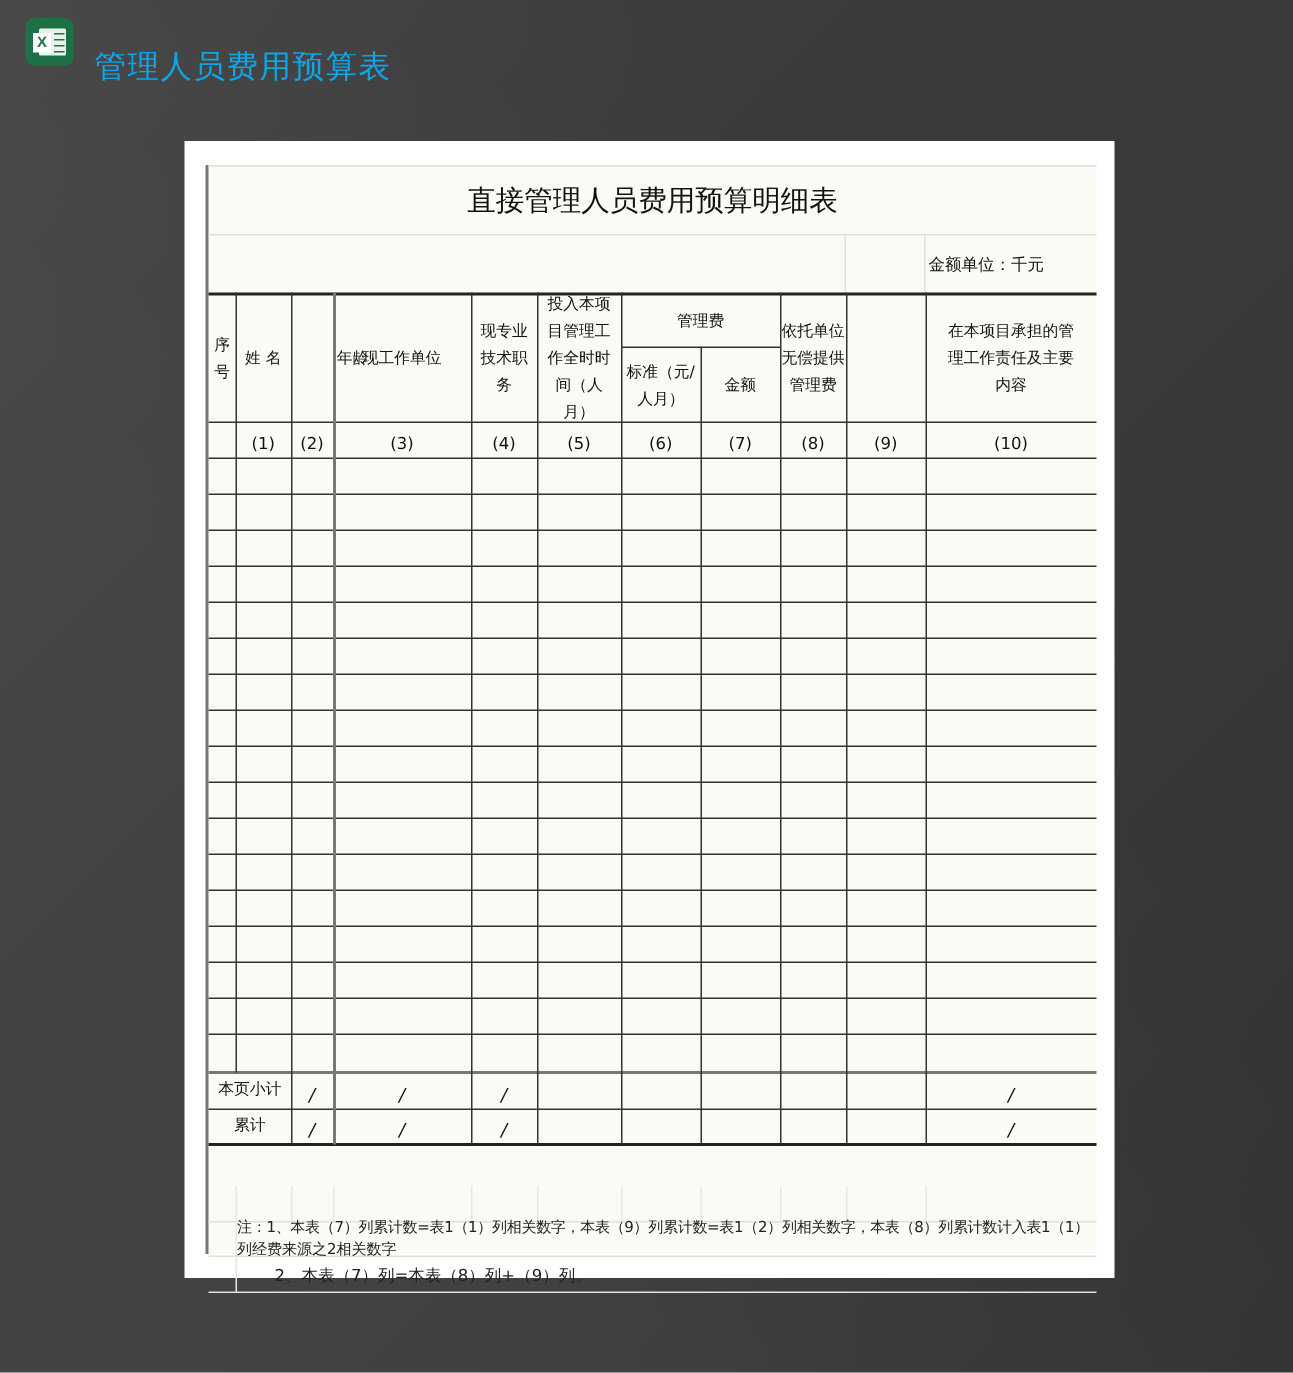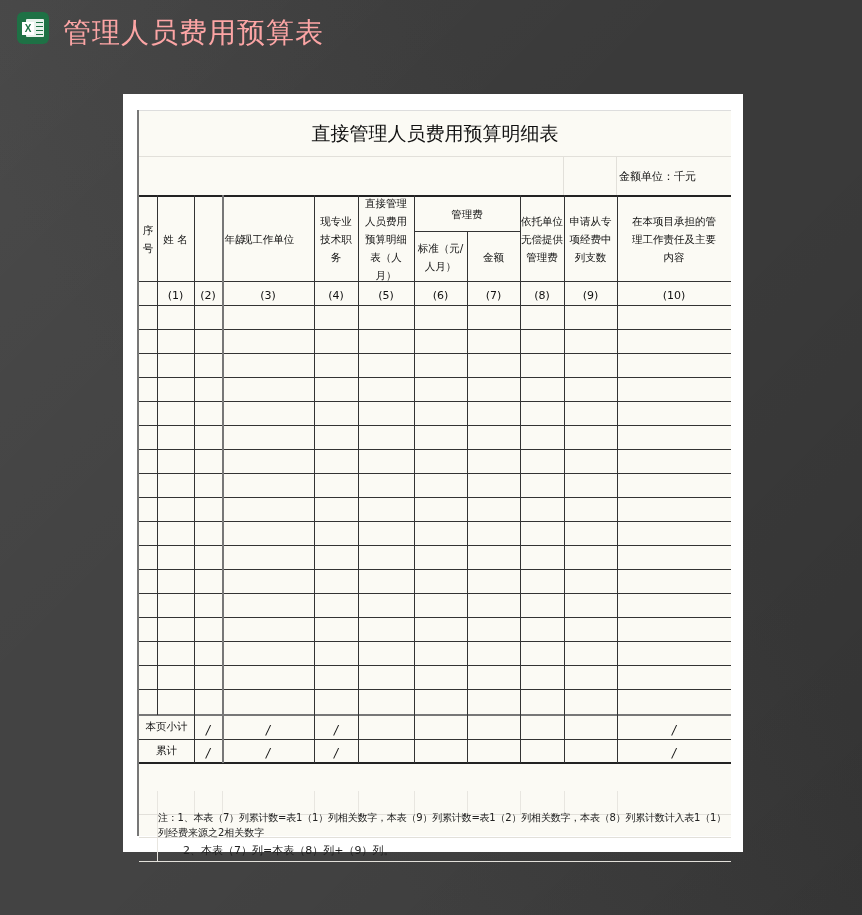--- a/index.html
+++ b/index.html
@@ -19,21 +19,21 @@
   }
   .app-icon .sheet {
     position: absolute; left: 9px; top: 7px; width: 18px; height: 18px; background: #e8f2ec; border-radius: 1px;
   }
   .app-icon .sheet i { position:absolute; left: 10px; width: 7px; height: 1px; background:#1e7145; }
   .app-icon .xbox {
     position: absolute; left: 5px; top: 10px; width: 12px; height: 13px; background: #fff;
     color: #1e7145; font: bold 10px "Liberation Sans", sans-serif; line-height: 13px; text-align: center;
   }
   .app-title {
-    position: absolute; left: 63px; top: 14px; font-size: 28px; color: #fca5a5; letter-spacing: 1px;
+    position: absolute; left: 63px; top: 30px; font-size: 21px; color: #0ea5e9; letter-spacing: 1px;
   }
   .paper {
     position: absolute; left: 123px; top: 94px; width: 620px; height: 758px; background: #ffffff;
   }
   .sheet-area {
     position: absolute; left: 14px; top: 16px; width: 592px; height: 726px; background: #fbfaf4;
     border-left: 2px solid #777;
   }
   .abs { position: absolute; box-sizing: border-box; }
   .title {
@@ -119,26 +119,25 @@
       <div class="vline" style="left:328px;top:36px;height:532px;"></div>
       <div class="vline" style="left:381px;top:0;height:568px;"></div>
       <div class="vline" style="left:425px;top:0;height:568px;"></div>
       <div class="vline" style="left:478px;top:0;height:568px;"></div>
 
       <div class="cell-text" style="left:0;top:2px;width:18px;height:84px;padding:0 3px;">序号</div>
       <div class="cell-text" style="left:18px;top:2px;width:37px;height:84px;">姓 名</div>
       <div class="cell-text" style="left:55px;top:2px;width:28px;height:84px;margin-left:27px;">年龄</div>
       <div class="cell-text" style="left:83px;top:2px;width:92px;height:84px;">现工作单位</div>
       <div class="cell-text" style="left:175px;top:2px;width:44px;height:84px;padding:0 2px;">现专业技术职务</div>
-      <div class="cell-text" style="left:219px;top:2px;width:56px;height:84px;padding:0 2px;">直接管理人员费用预算明细表（人月）</div>
+      <div class="cell-text" style="left:219px;top:2px;width:56px;height:84px;padding:0 2px;">投入本项目管理工作全时时间（人月）</div>
       <div class="cell-text" style="left:275px;top:2px;width:106px;height:34px;">管理费</div>
       <div class="cell-text" style="left:275px;top:37px;width:53px;height:49px;padding:0 2px;">标准（元/人月）</div>
       <div class="cell-text" style="left:328px;top:37px;width:53px;height:49px;">金额</div>
       <div class="cell-text" style="left:381px;top:2px;width:44px;height:84px;padding:0 1px;">依托单位无偿提供管理费</div>
-      <div class="cell-text" style="left:425px;top:2px;width:53px;height:84px;padding:0 2px;">申请从专项经费中列支数</div>
       <div class="cell-text" style="left:478px;top:2px;width:114px;height:84px;padding:0 15px;">在本项目承担的管理工作责任及主要内容</div>
 
       <div class="cell-text idx" style="left:18px;top:91px;width:37px;height:20px;">(1)</div>
       <div class="cell-text idx" style="left:55px;top:91px;width:28px;height:20px;">(2)</div>
       <div class="cell-text idx" style="left:83px;top:91px;width:92px;height:20px;">(3)</div>
       <div class="cell-text idx" style="left:175px;top:91px;width:44px;height:20px;">(4)</div>
       <div class="cell-text idx" style="left:219px;top:91px;width:56px;height:20px;">(5)</div>
       <div class="cell-text idx" style="left:275px;top:91px;width:53px;height:20px;">(6)</div>
       <div class="cell-text idx" style="left:328px;top:91px;width:53px;height:20px;">(7)</div>
       <div class="cell-text idx" style="left:381px;top:91px;width:44px;height:20px;">(8)</div>

